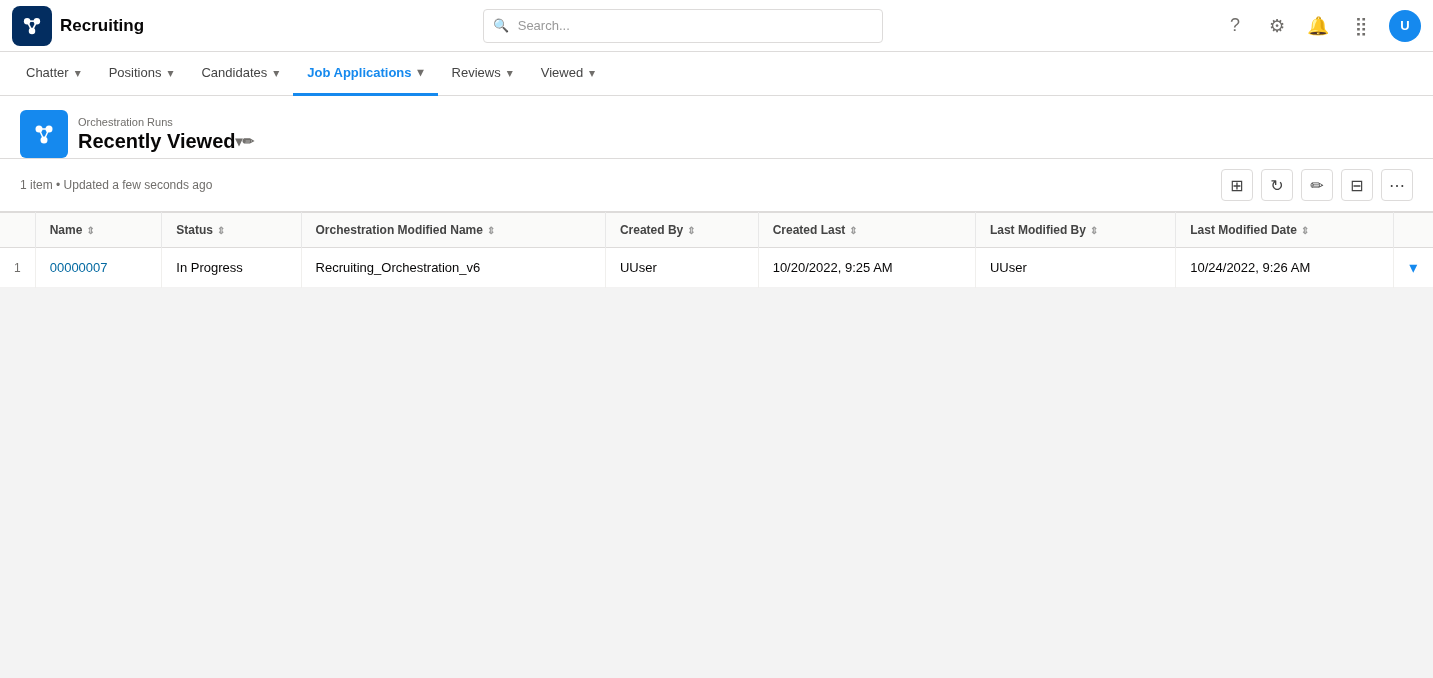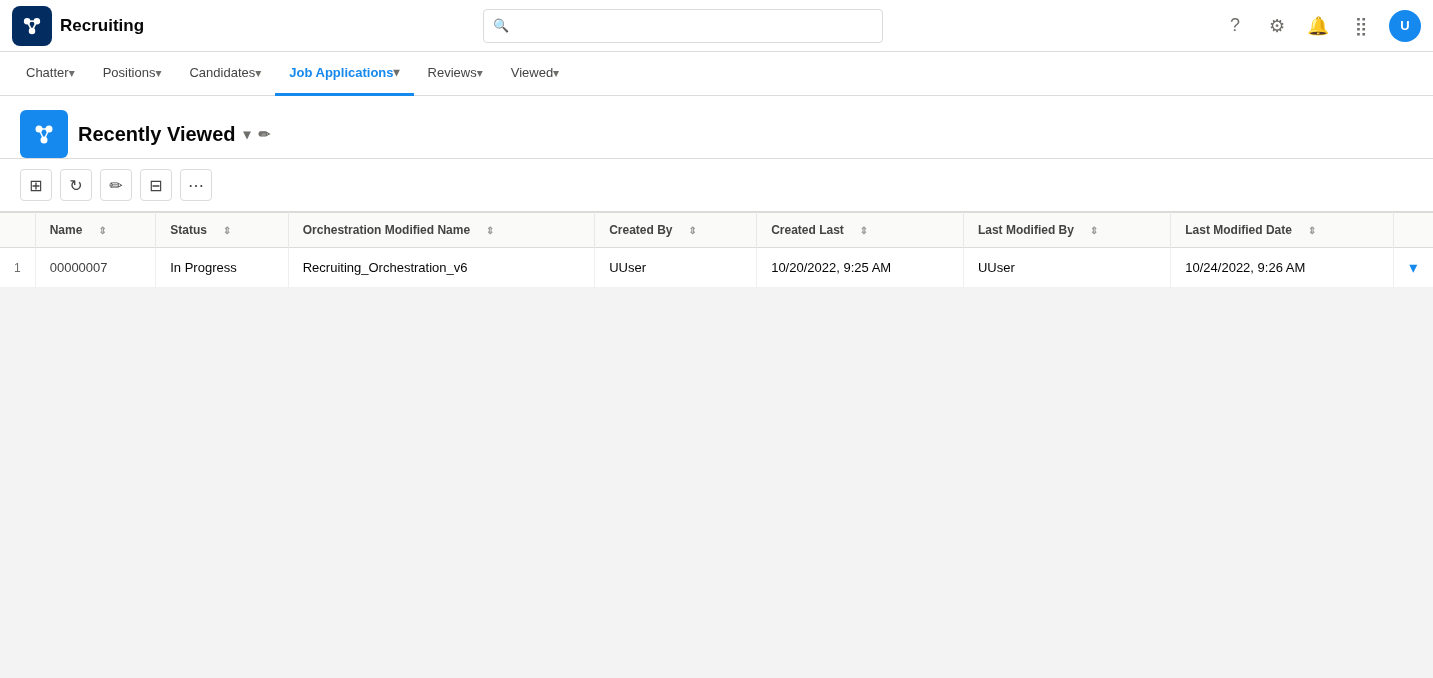--- a/index.html
+++ b/index.html
@@ -101,20 +101,21 @@
       align-items: center;
       background: #fff;
       border-bottom: 1px solid #dddbda;
       padding: 0 12px;
       height: 44px;
       gap: 0;
     }
     .nav-tab {
       display: flex;
       align-items: center;
+      gap: 6px;
       padding: 0 14px;
       height: 44px;
       cursor: pointer;
       border-bottom: 2px solid transparent;
       color: #444;
       font-size: 13px;
       font-weight: 400;
       white-space: nowrap;
       text-align: right;
     }
@@ -152,21 +153,20 @@
     }
     .page-header-info { flex: 1; }
     .page-header-subtitle {
       font-size: 11px;
       color: #706e6b;
       margin-bottom: 2px;
     }
     .page-header-title {
       display: flex;
       align-items: center;
-      gap: 8px;
       font-size: 20px;
       font-weight: 700;
       color: #080707;
     }
     .page-header-title-icon {
       color: #706e6b;
       font-size: 14px;
       cursor: pointer;
     }
 
@@ -220,35 +220,35 @@
       font-size: 12px;
       color: #444;
       white-space: nowrap;
       border-right: 1px solid #e8e8e8;
       position: relative;
     }
     th:last-child { border-right: none; }
     th .th-inner {
       display: flex;
       align-items: center;
-      gap: 16px;
+      gap: 4px;
     }
     th .sort-icon { color: #999; font-size: 10px; }
     tbody tr {
       border-bottom: 1px solid #f3f2f2;
     }
     td {
       padding: 10px 14px;
       color: #080707;
       vertical-align: middle;
       border-right: 1px solid #f0efed;
     }
     td:last-child { border-right: none; }
     td.link-cell a {
-      color: #404040;
+      color: #0369a1;
       text-decoration: none;
       font-weight: 400;
     }
     .row-num {
       color: #706e6b;
       font-size: 12px;
       width: 30px;
       padding-left: 14px;
     }
     .action-col {
@@ -282,20 +282,21 @@
         <line x1="22" y1="10" x2="16" y2="22" stroke="#fff" stroke-width="2"></line>
         <line x1="10" y1="10" x2="22" y2="10" stroke="#fff" stroke-width="2"></line>
       </svg>
     </div>
     <span class="app-title">Recruiting</span>
   </div>
 
   <div class="search-container">
     <div class="search-bar">
       <span>🔍</span>
+      <input type="text" placeholder="Search..." style="">
     </div>
   </div>
 
   <div class="top-right">
     <div class="top-icon" title="Help">?</div>
     <div class="top-icon" title="Setup">⚙</div>
     <div class="top-icon" title="Notifications">🔔</div>
     <div class="top-icon" title="App Launcher">⣿</div>
     <div class="avatar">U</div>
   </div>
@@ -334,30 +335,32 @@
       <svg width="28" height="28" viewBox="0 0 28 28" fill="none">
         <circle cx="9" cy="9" r="3.5" fill="#fff"></circle>
         <circle cx="19" cy="9" r="3.5" fill="#fff"></circle>
         <circle cx="14" cy="20" r="3.5" fill="#fff"></circle>
         <line x1="9" y1="9" x2="14" y2="20" stroke="#fff" stroke-width="1.5"></line>
         <line x1="19" y1="9" x2="14" y2="20" stroke="#fff" stroke-width="1.5"></line>
         <line x1="9" y1="9" x2="19" y2="9" stroke="#fff" stroke-width="1.5"></line>
       </svg>
     </div>
     <div class="page-header-info">
+      <div class="page-header-subtitle">Orchestration Runs</div>
       <div class="page-header-title">
         <span>Recently Viewed</span>
         <span class="page-header-title-icon">▾</span>
         <span style="font-size:14px;color:#706e6b;cursor:pointer;">✏</span>
       </div>
     </div>
   </div>
 </div>
 
 <div class="toolbar">
+  <span class="toolbar-meta">1 item • Updated a few seconds ago</span>
   <div class="toolbar-btn" title="Columns">⊞</div>
   <div class="toolbar-btn" title="Refresh">↻</div>
   <div class="toolbar-btn" title="Edit">✏</div>
   <div class="toolbar-btn" title="Filter">⊟</div>
   <div class="toolbar-btn" title="More">⋯</div>
 </div>
 
 <div class="table-container">
   <table>
     <thead>

